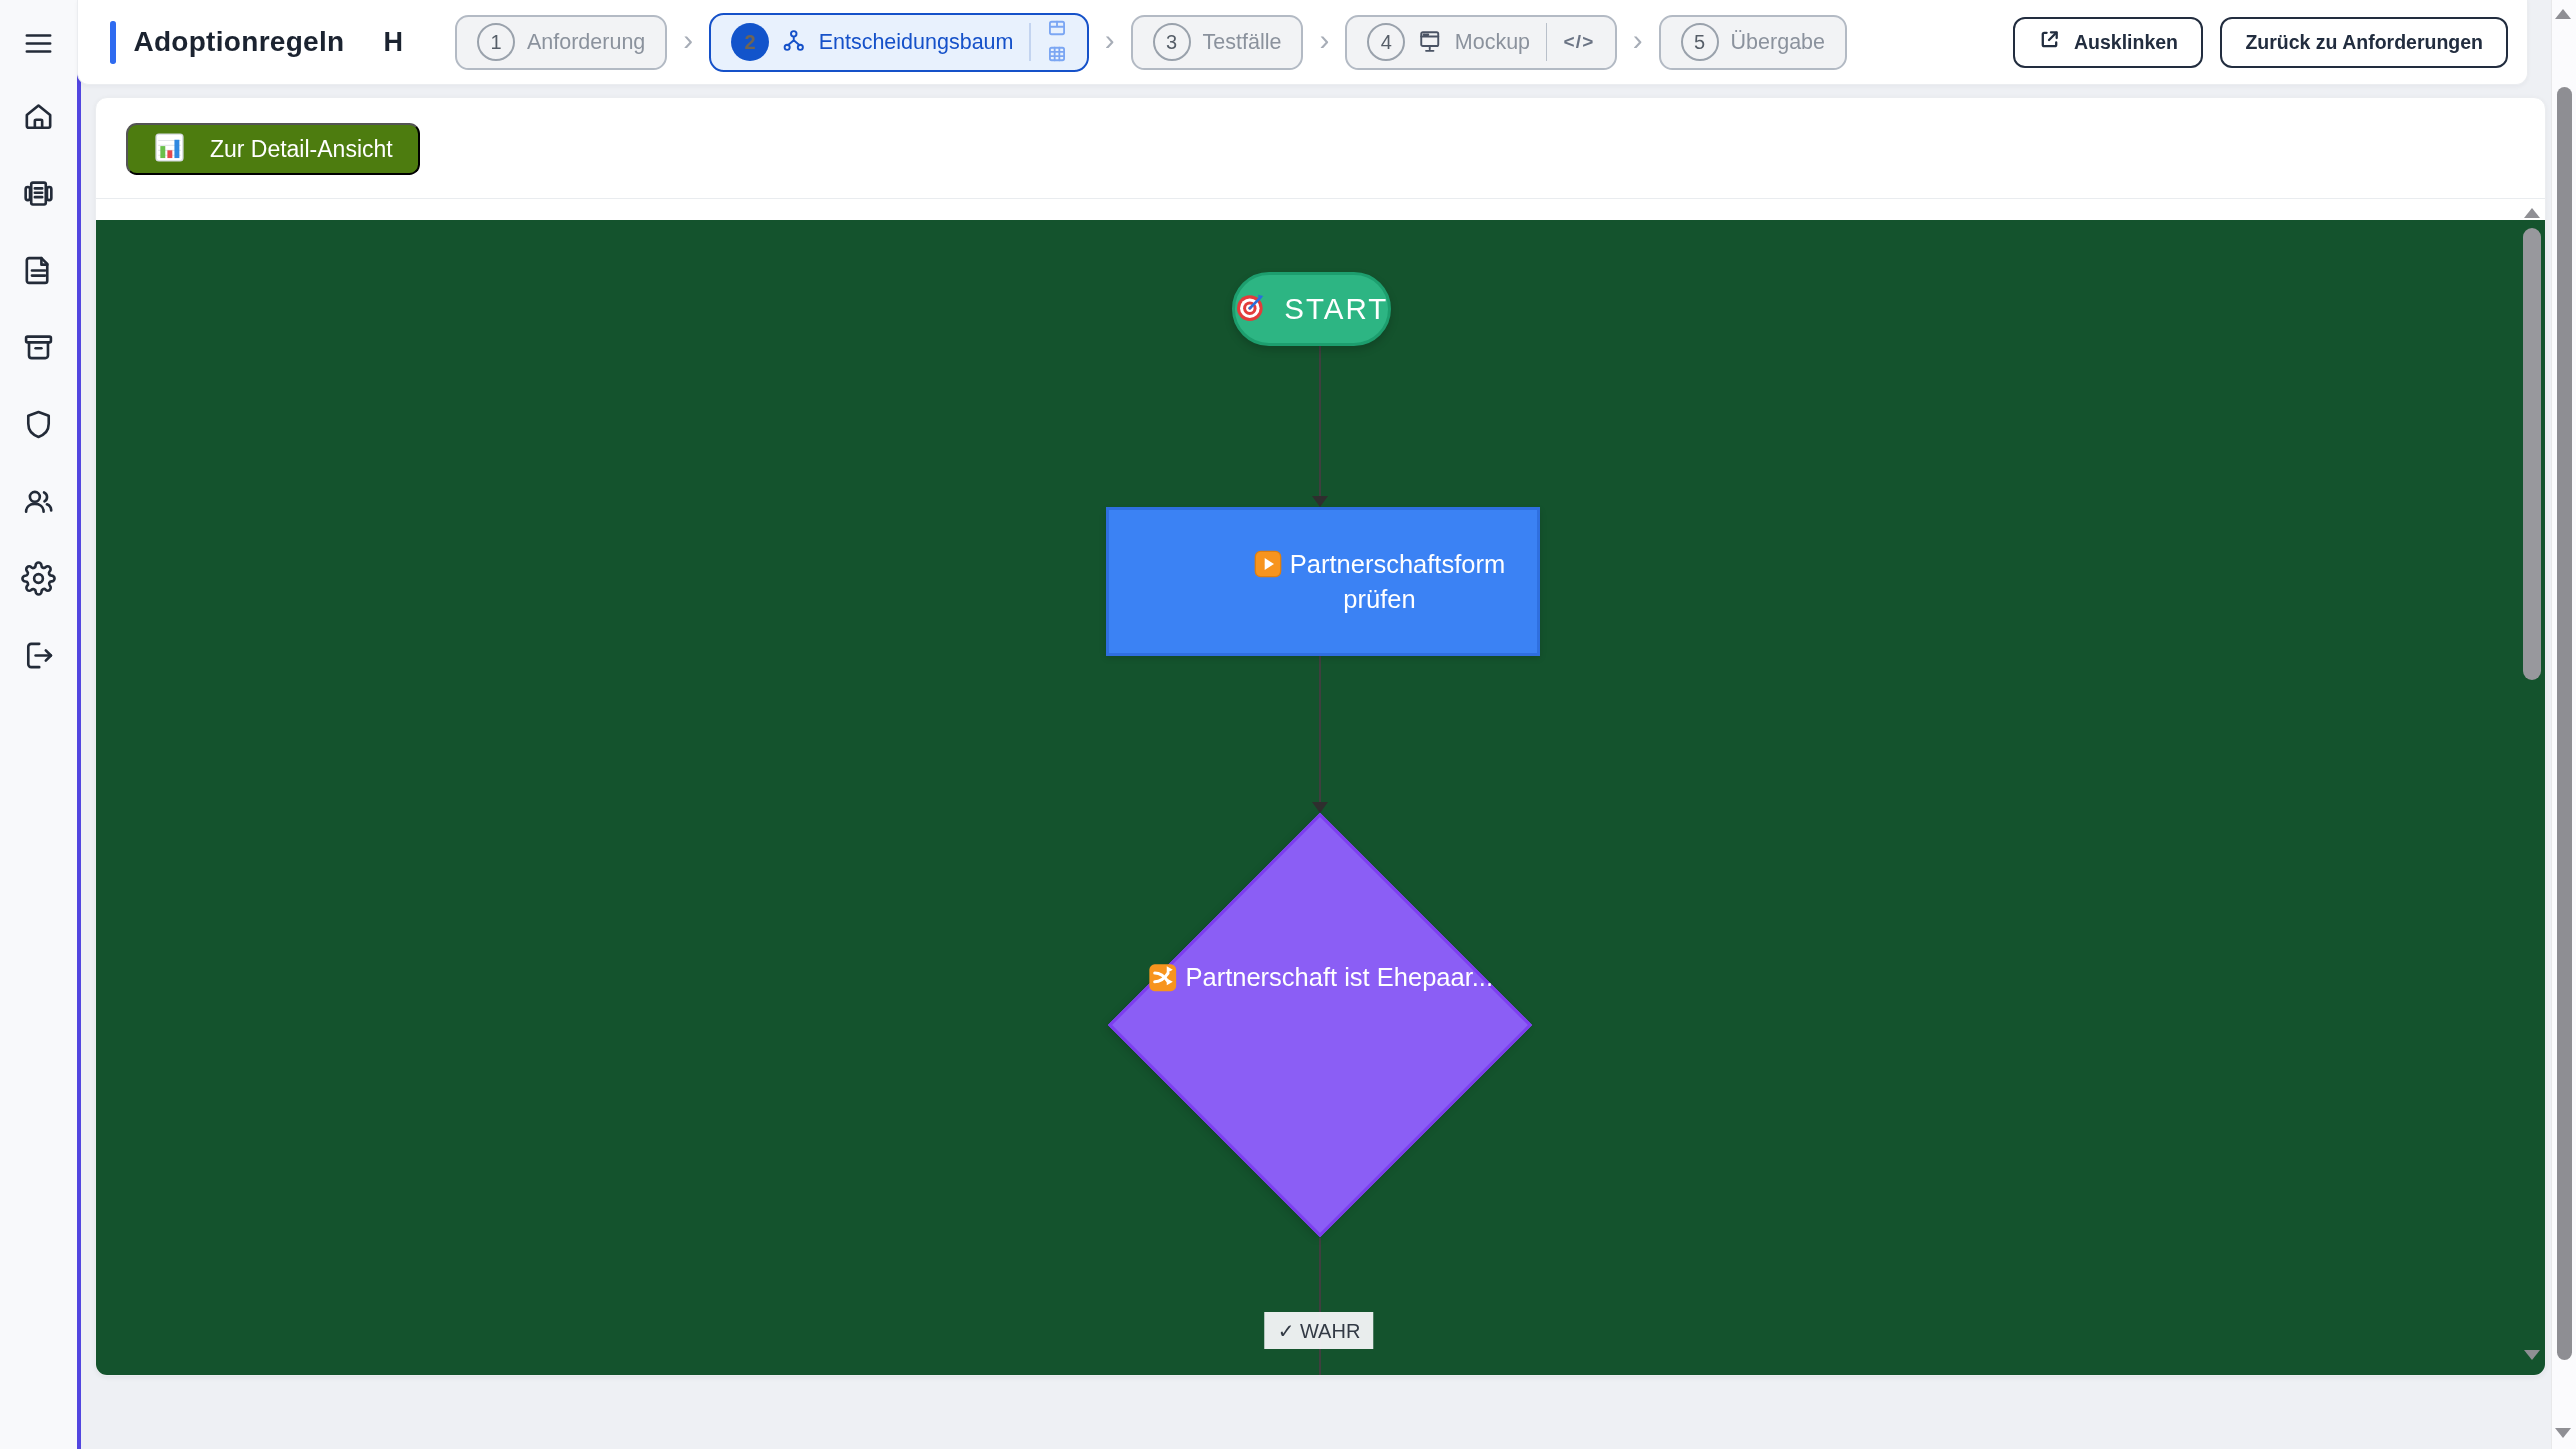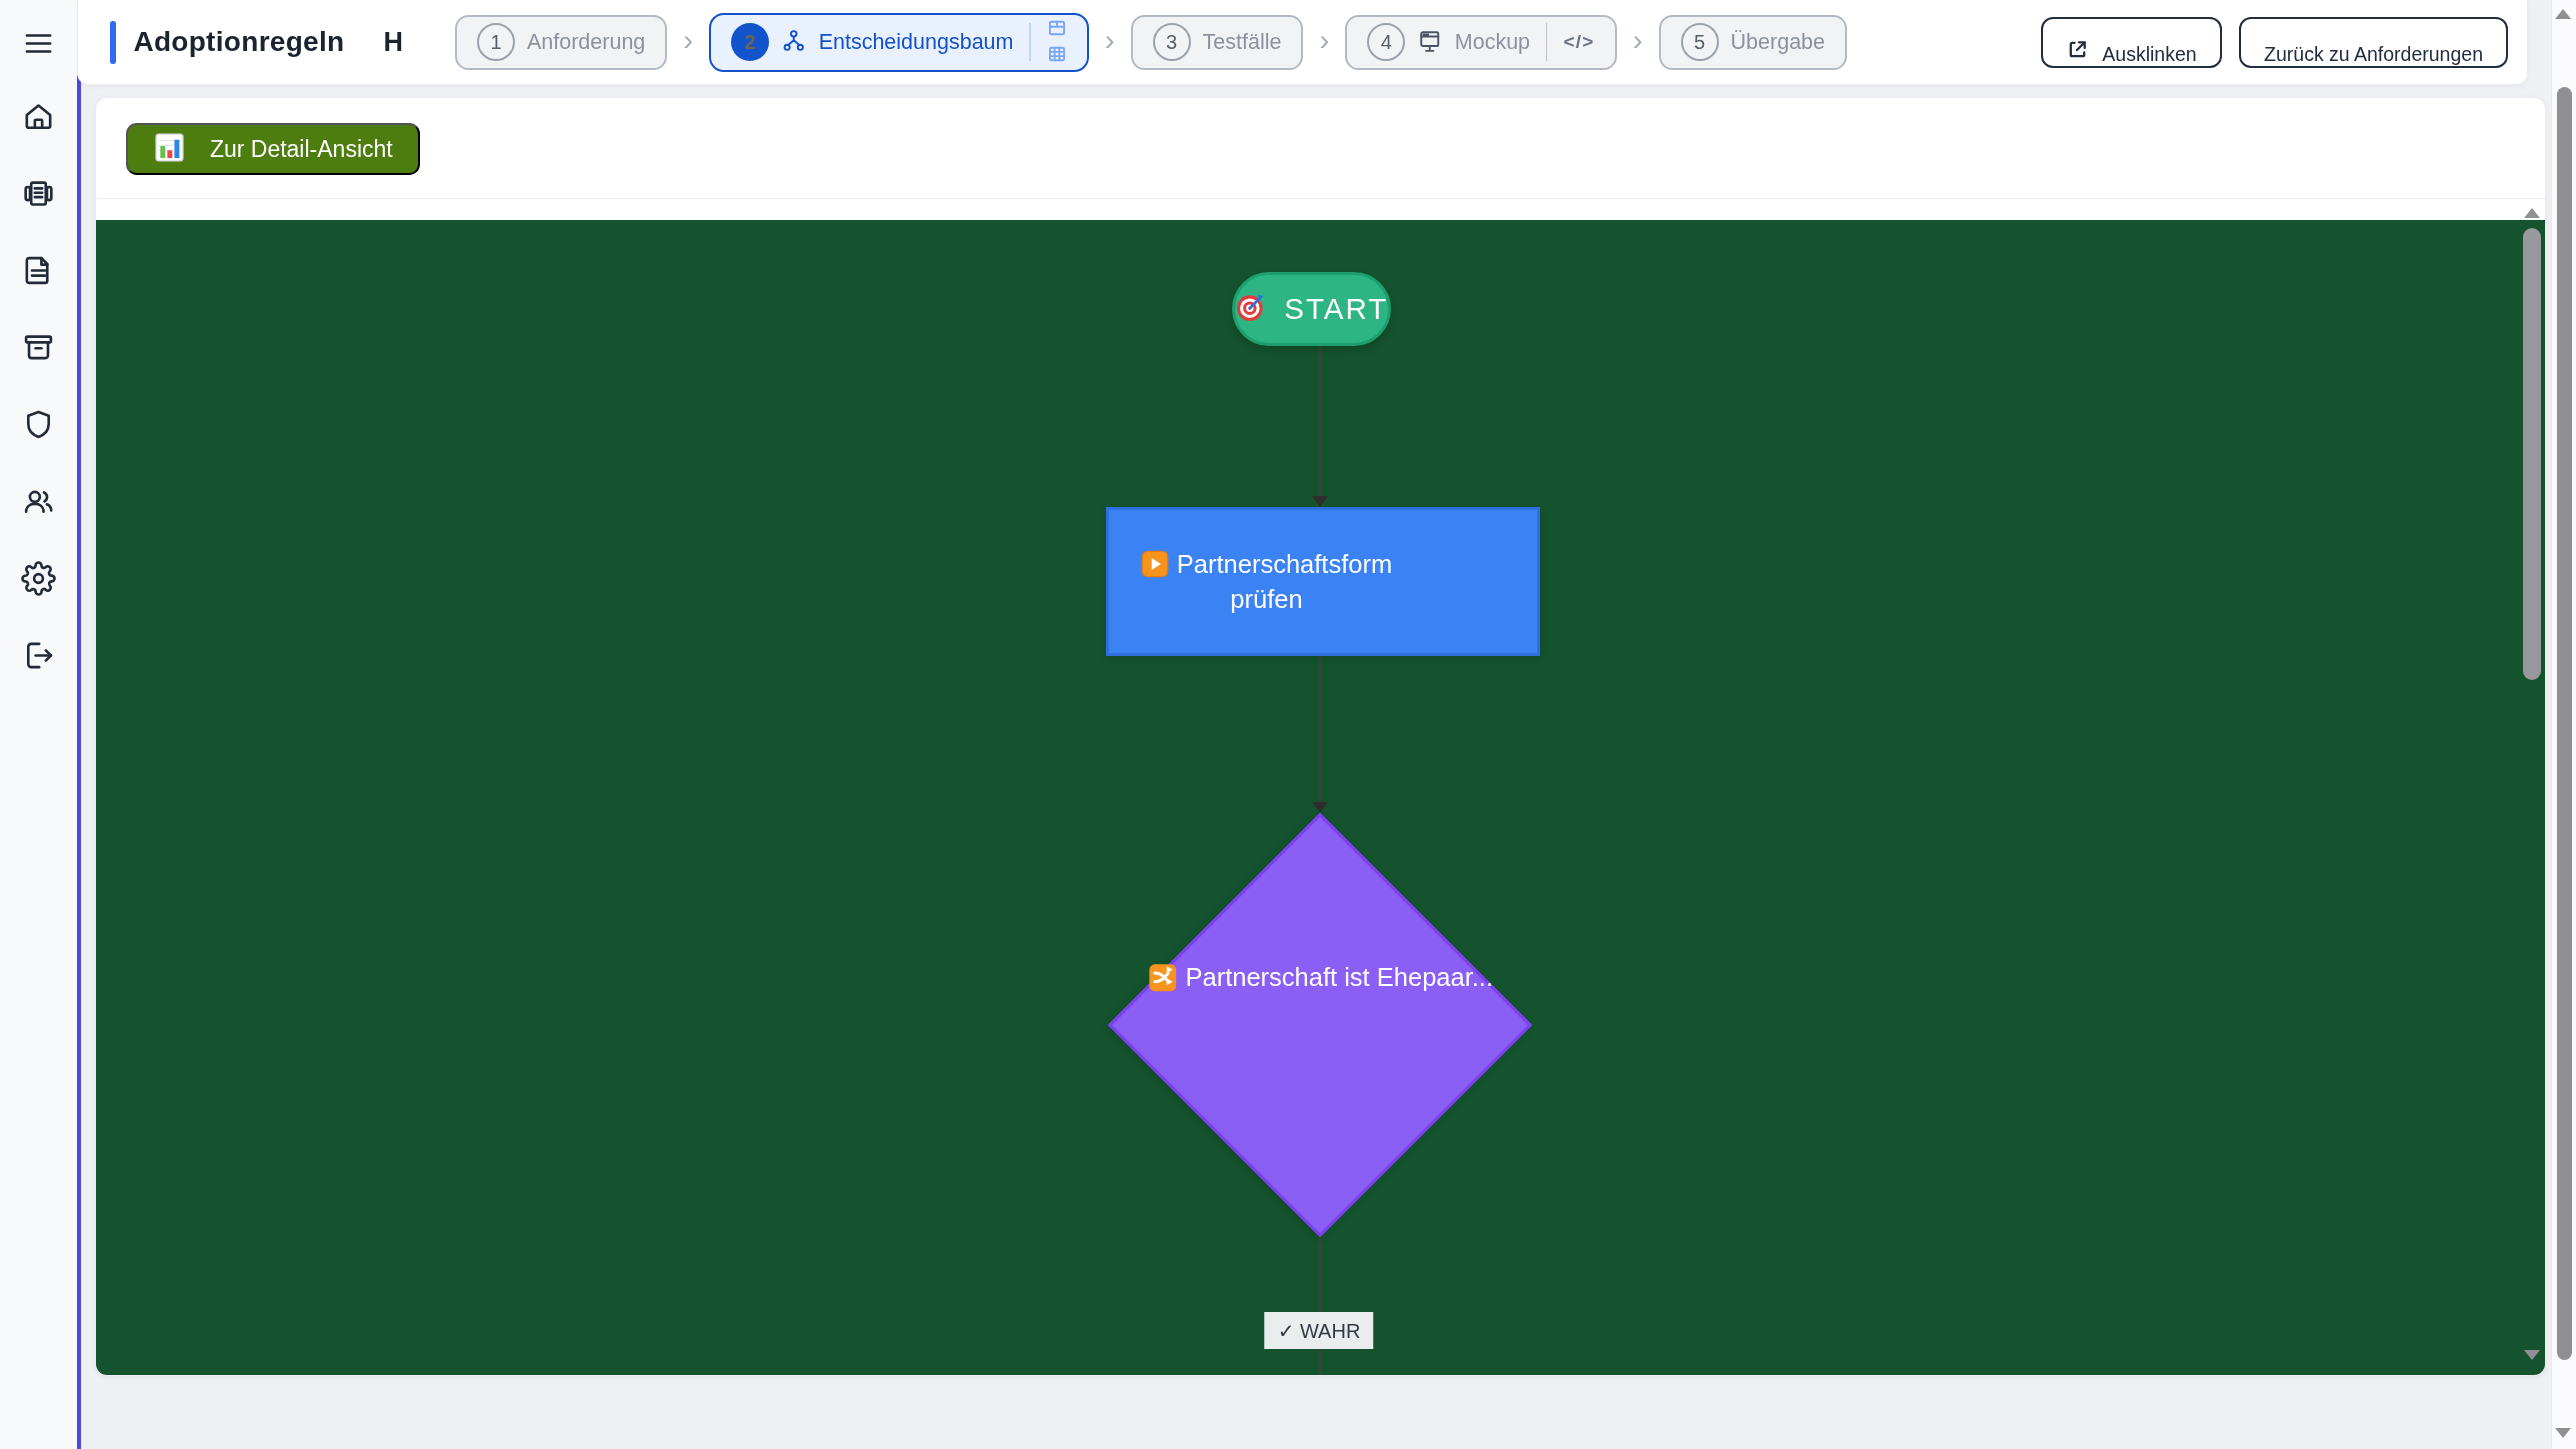--- a/index.html
+++ b/index.html
@@ -39,22 +39,22 @@
   .step-chevron { font-size:29.5px; color:#a7adb7; line-height:1; padding-bottom:4px; }
   .step-divider { width:1.3px; height:38px; background:#c3d4f0; margin:0 4px; }
   .step-divider.gray { background:#b9c0ca; }
   .mini-col { display:flex; flex-direction:column; gap:4px; align-items:center; }
   .mini-icon svg { width:20px; height:20px; stroke:#7ba6f3; fill:none; stroke-width:2.2; stroke-linecap:round; }
   .step-icon svg { width:25.5px; height:25.5px; fill:none; stroke-linecap:round; stroke-linejoin:round; }
   .code-glyph { font-size:19px; color:#6b7484; font-weight:bold; letter-spacing:1.3px; }
 
   #header-actions { margin-left:auto; margin-right:19px; display:flex; gap:17.4px; }
   .hdr-btn { height:51px; background:#fff; border:2px solid #222d3f; border-radius:12px;
-    display:flex; align-items:flex-end; gap:13.4px; padding:0 23px;
-    font-size:19.5px; color:#222d3f; cursor:pointer; white-space:nowrap; }
+    display:flex; align-items:center; gap:13.4px; padding:0 23px;
+    font-size:19.5px; color:#222d3f; cursor:pointer; white-space:nowrap;font-weight:bold; }
   .hdr-btn svg { width:23px; height:23px; stroke:#222d3f; fill:none; stroke-width:2.4; stroke-linecap:round; stroke-linejoin:round; }
 
   
   #main-card { position:absolute; left:95px; top:97px; width:2451px; height:1279px;
     background:#ffffff; border:1.3px solid #ebedf0; border-radius:12px; overflow:hidden;
     box-shadow:0 1.3px 5.4px rgba(20,25,40,0.05); }
   #toolbar { position:relative; height:101px; border-bottom:1.3px solid #e9ecef; }
   #detail-btn { position:absolute; left:30px; top:25px; height:52px; border-radius:10.7px;
     background:#4d7c0f; color:#fff; display:flex; align-items:center; gap:17.4px;
     padding:0 25.5px; font-size:23px; cursor:pointer; }
@@ -66,21 +66,21 @@
     border-left:8px solid transparent; border-right:8px solid transparent;
     border-top:11.4px solid #2e2e2e; }
 
   #node-start { position:absolute; left:1136px; top:52px; width:159px; height:74px;
     background:#2db583; border:3.4px solid #1d9e6e; border-radius:37px;
     display:flex; align-items:center; justify-content:center; gap:10.7px;
     color:#fff; font-size:29.5px; letter-spacing:2px; cursor:pointer;
     box-shadow:0 4px 8px rgba(0,0,0,0.18); }
   #node-process { position:absolute; left:1010px; top:287px; width:434px; height:149px;
     background:#3b82f4; border:3.4px solid #2f6fe0;
-    display:flex; align-items:center; justify-content:flex-start; cursor:pointer;
+    display:flex; align-items:center; justify-content:flex-end; cursor:pointer;
     box-shadow:0 3.4px 6.7px rgba(0,0,0,0.14); }
   #node-process .node-label, #decision-label { width:315px; text-align:center;
     color:#fff; font-size:25.5px; line-height:35px; }
   .emoji-chip { display:inline-flex; vertical-align:middle; margin-right:8px; position:relative; top:-2px; }
 
   #node-decision { position:absolute; left:1074px; top:655px; width:300px; height:300px;
     background:#8b5ef5; border:3.4px solid #7d3eef; transform:rotate(45deg);
     cursor:pointer; box-shadow:0 3.4px 8px rgba(0,0,0,0.14); }
   #decision-label { position:absolute; left:1050px; top:740px; width:349px; pointer-events:none; }
 

